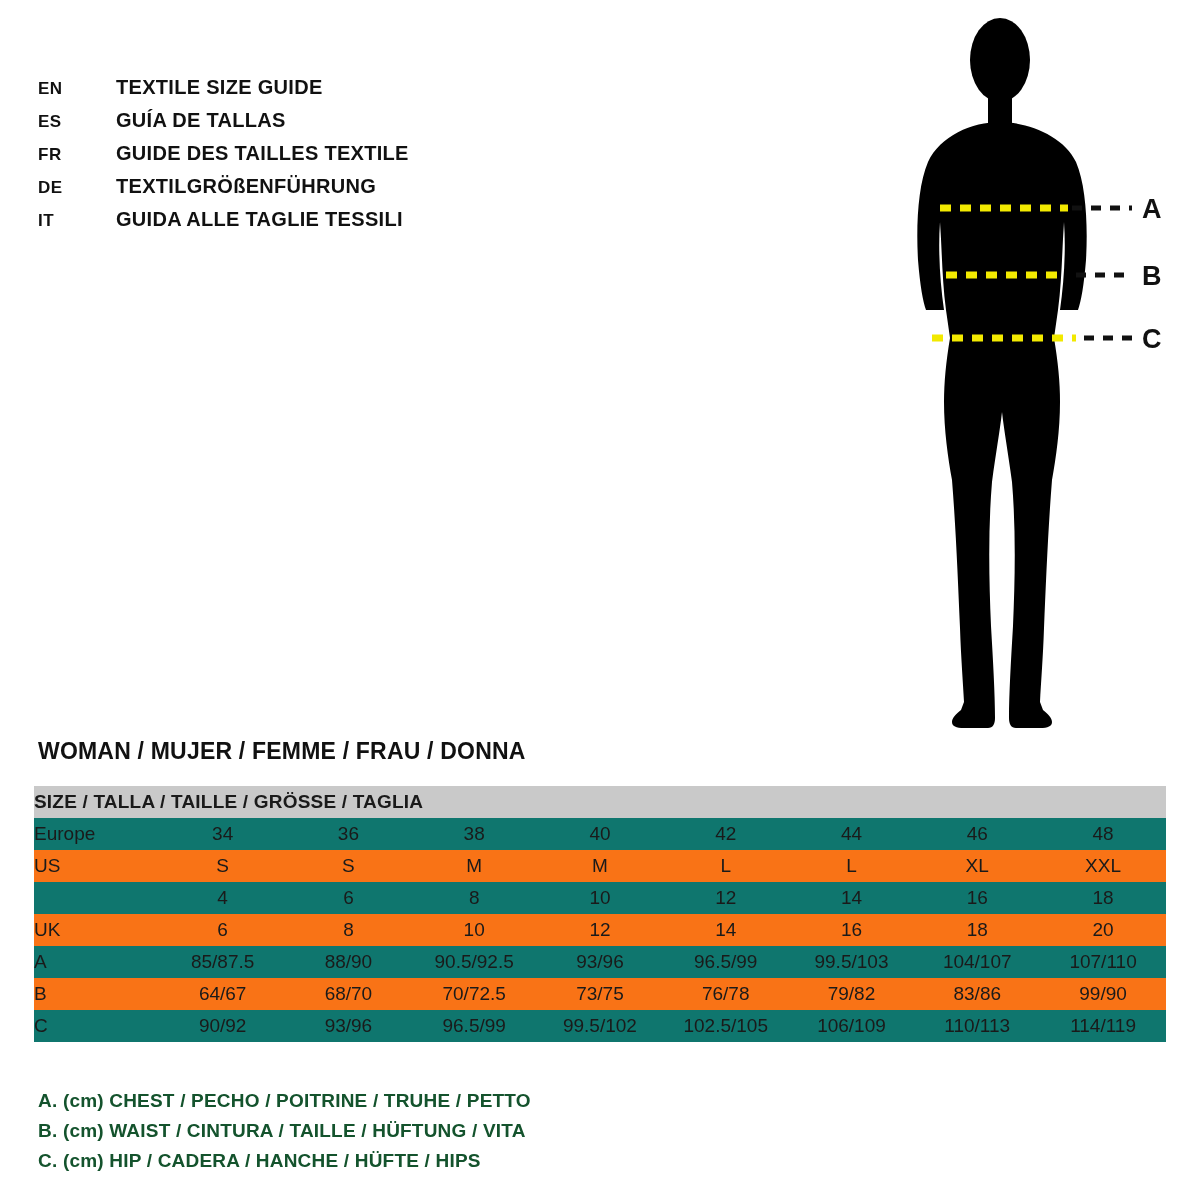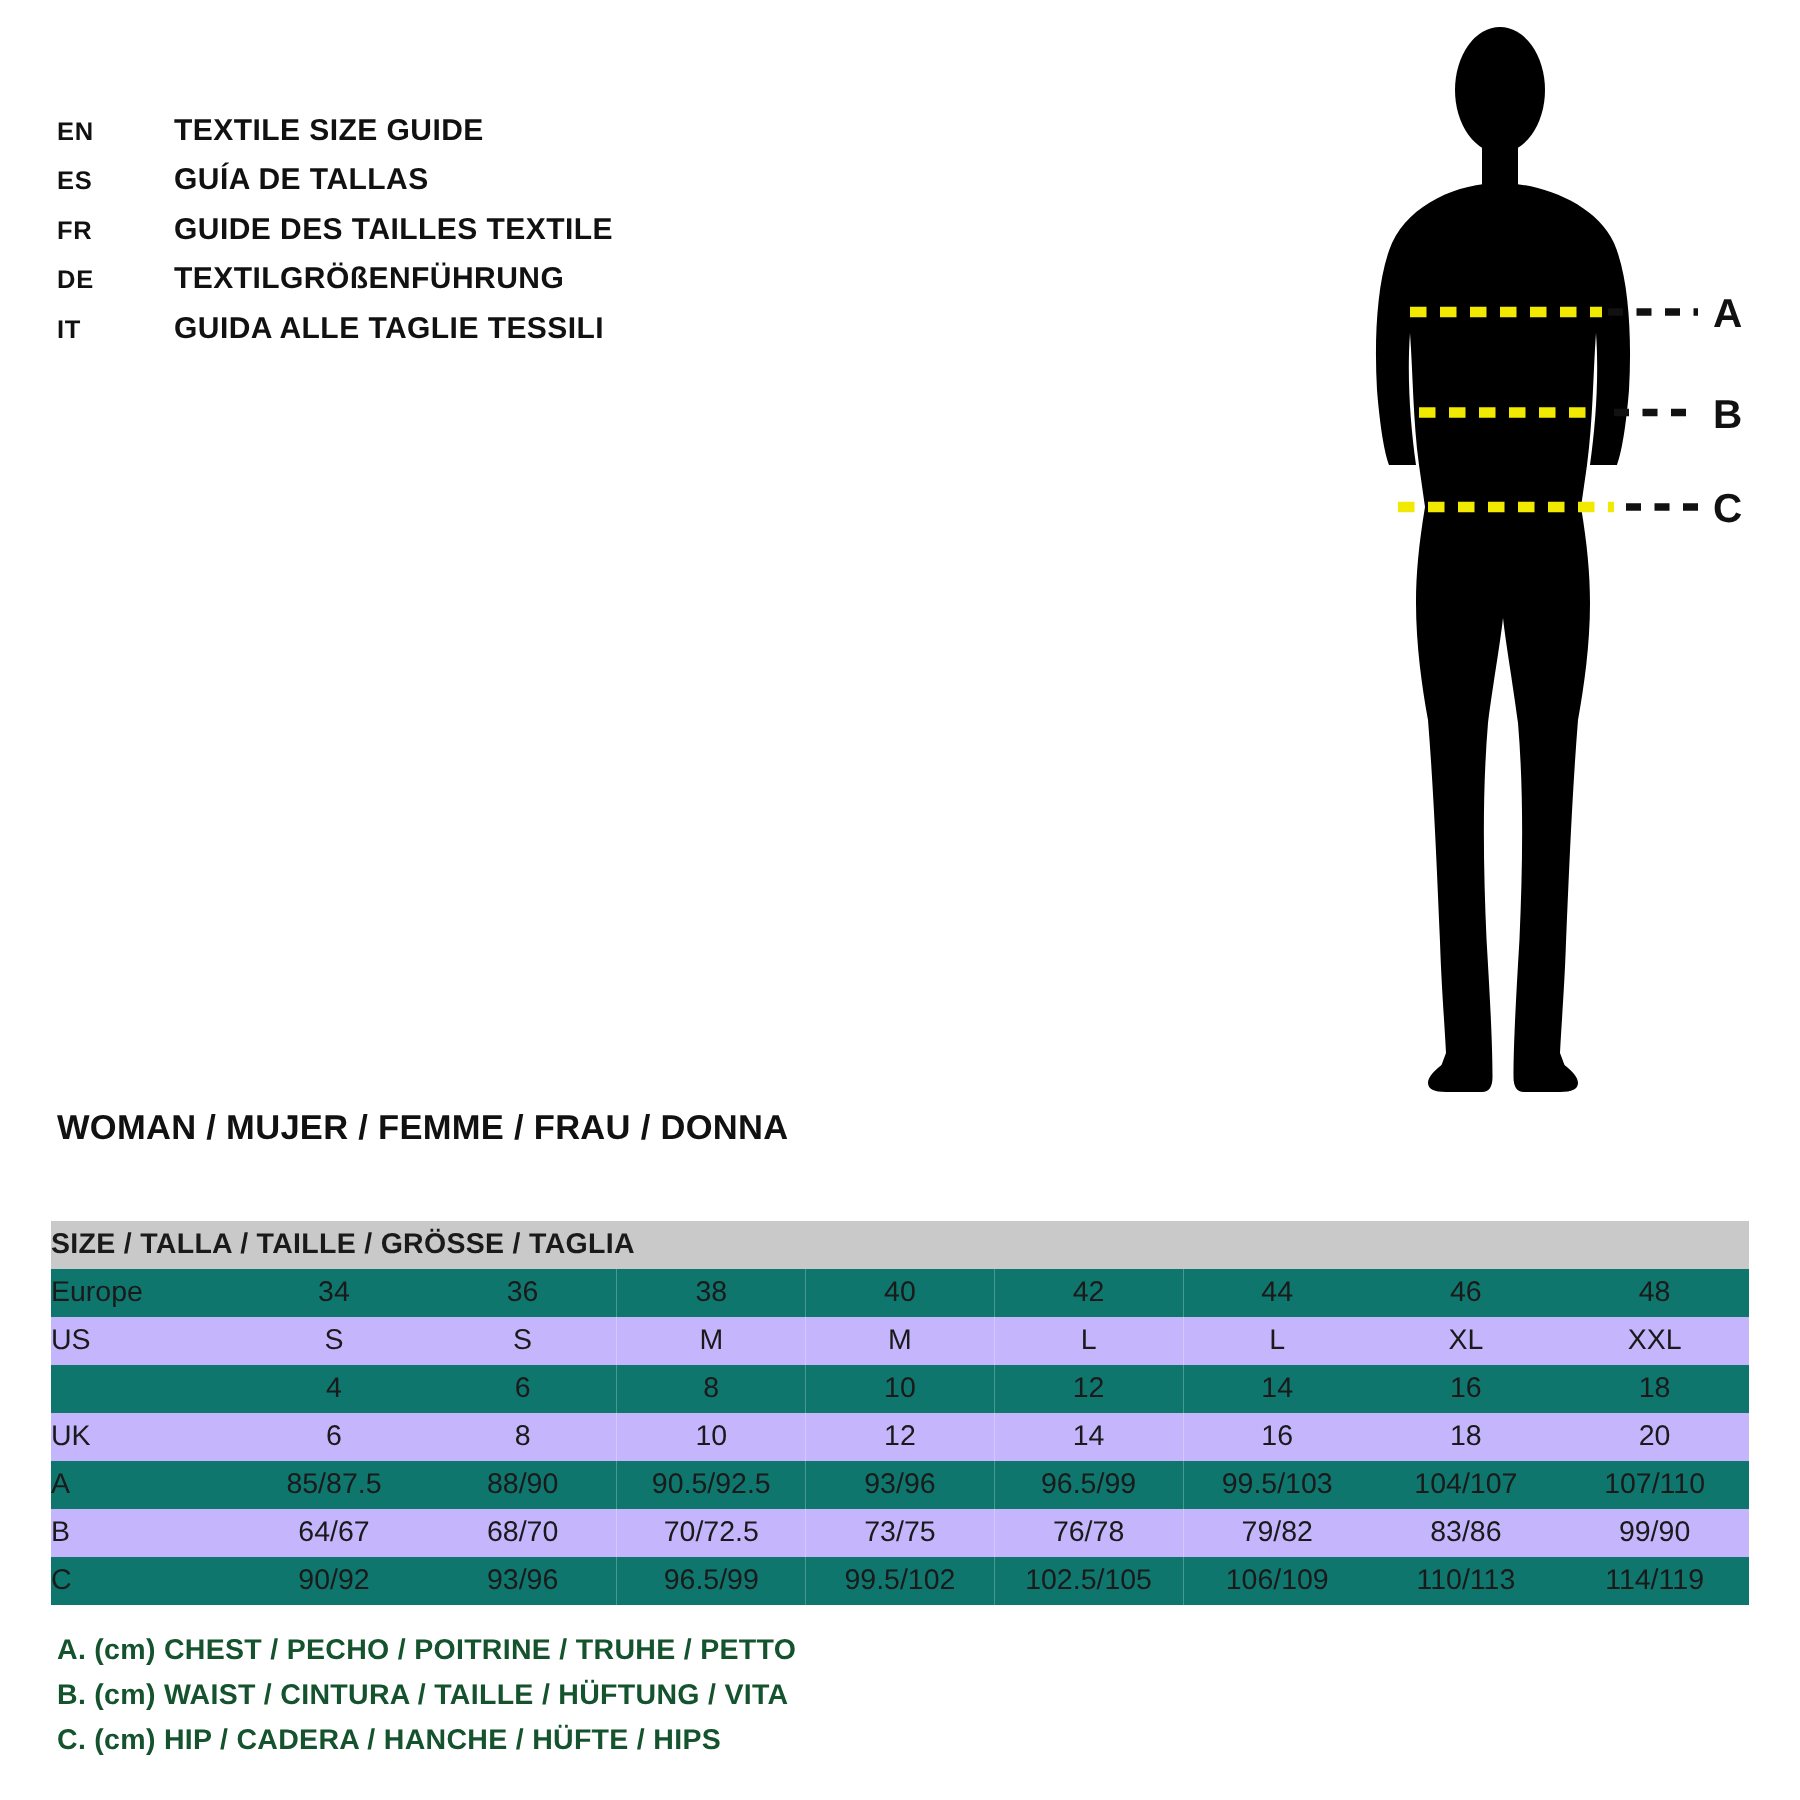--- a/index.html
+++ b/index.html
@@ -68,21 +68,21 @@
     font-size: 23px;
     font-weight: bold;
     letter-spacing: 0.2px;
     color: #111;
   }
 
   
   .table-wrap {
     position: absolute;
     left: 34px;
-    top: 814px;
+    top: 786px;
     width: 1132px;
   }
   table.size-table {
     border-collapse: collapse;
     width: 1132px;
     table-layout: fixed;
   }
   table.size-table td {
     font-size: 19px;
     height: 32px;
@@ -92,21 +92,21 @@
   .row-head {
     background: #c9c9c9;
   }
   .row-head td {
     font-weight: bold;
     font-size: 18.5px;
     padding-left: 8px;
     letter-spacing: 0.2px;
   }
   .row-alt {
-    background: #c4b5fd;
+    background: #f97316;
   }
   .row-plain {
     background: #0f766e;
   }
   td.label-cell {
     padding-left: 8px;
     text-align: left;
     width: 190px;
   }
   td.val-cell {

